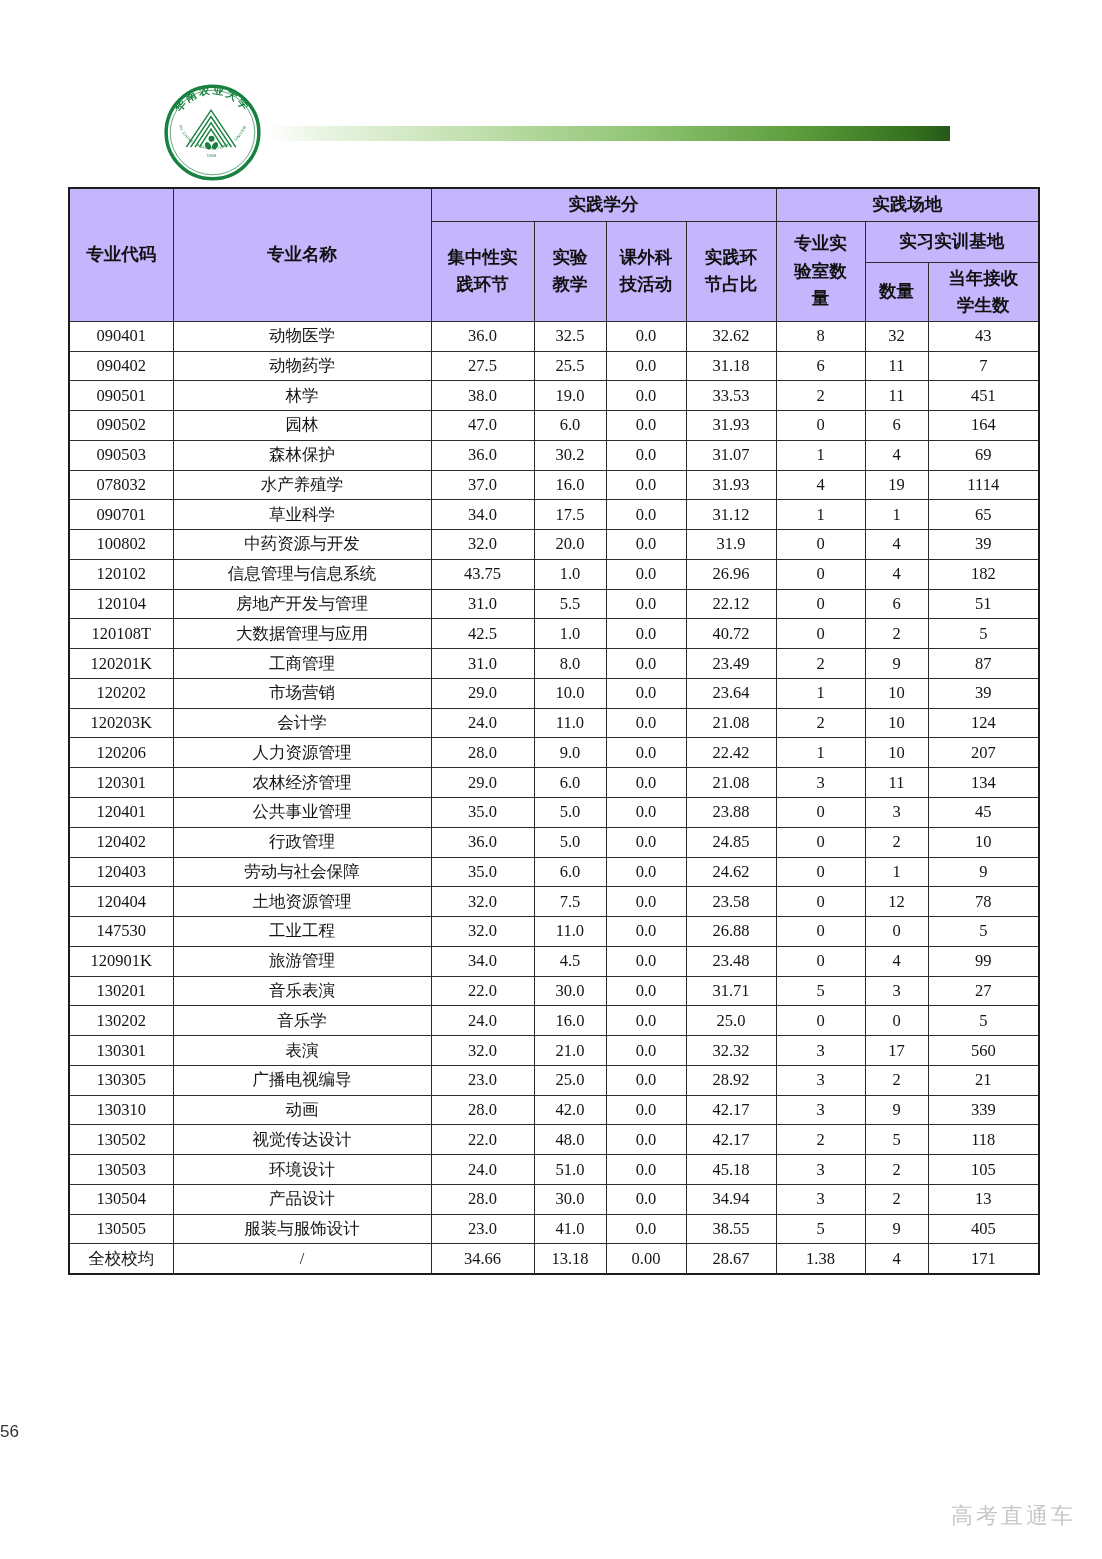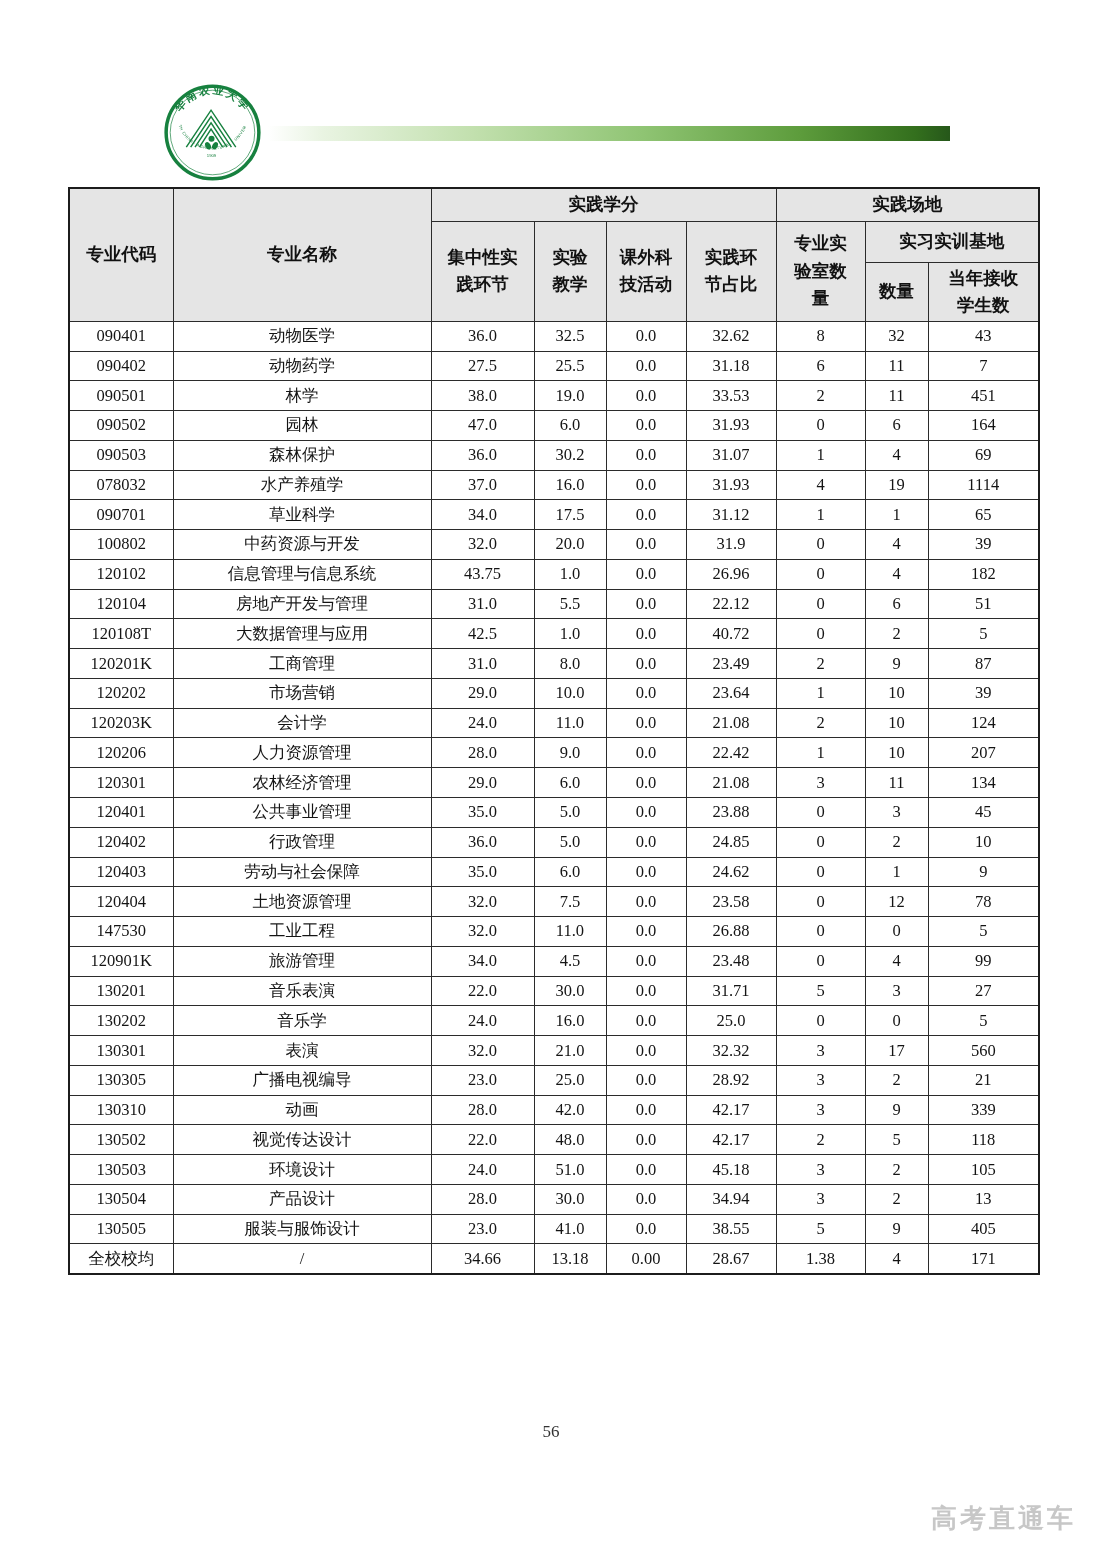--- a/index.html
+++ b/index.html
@@ -42,21 +42,21 @@
   }
   table.report th, table.report td {
     border: 1px solid #2b2b2b;
     text-align: center;
     vertical-align: middle;
     overflow: hidden;
   }
   table.report { border: 2px solid #1c1c1c; }
 
   thead th {
-    background: #e5e5e5;
+    background: #c4b5fd;
     font-weight: bold;
     font-size: 17.5px;
     line-height: 1.55;
     white-space: pre-line;
     padding: 2px 4px;
     color: #111;
   }
   tr.h-row-1 { height: 33px; }
   tr.h-row-2 { height: 41px; }
   tr.h-row-3 { height: 59px; }
@@ -67,32 +67,31 @@
     padding: 0 2px;
     white-space: nowrap;
     color: #141414;
   }
   tbody tr { height: 29.78px; }
 
   
   .page-number {
     position: absolute; left: 0; top: 1422px;
     width: 100%;
-    text-align: center;
+    text-align: left;
     font-size: 17px;
     color: #333;
-    font-family: Liberation Serif, serif;
+    font-family: Liberation Sans, sans-serif;
   }
   .watermark {
     position: absolute; right: 26px; top: 1501px;
-    font-size: 26px;
+    font-size: 22px;
     letter-spacing: 3px;
     color: #c7c7c7;
     font-family: "Liberation Sans", "DejaVu Sans", sans-serif;
-    font-weight: bold;
   }
 </style>
 </head>
 <body>
 
 <div class="logo-wrap">
   <svg viewBox="0 0 100 100">
     <defs>
       <path id="arcTop" d="M 12,58 A 39 39 0 1 1 88,58" fill="none"></path>
       <path id="arcBottom" d="M 15.5,44 A 37 37 0 0 0 84.5,44" fill="none"></path>

